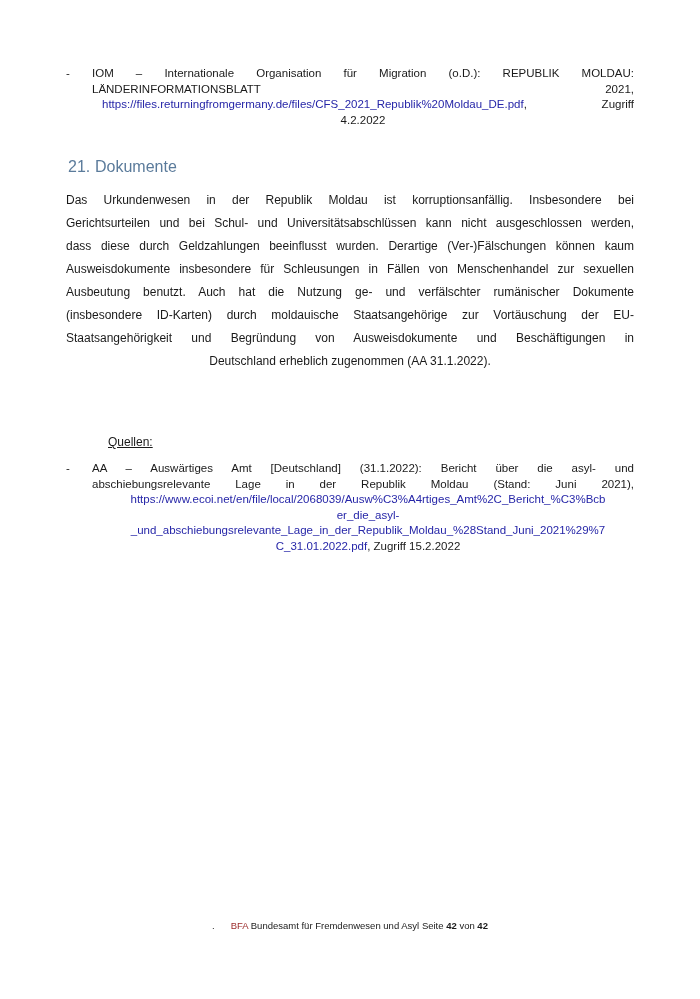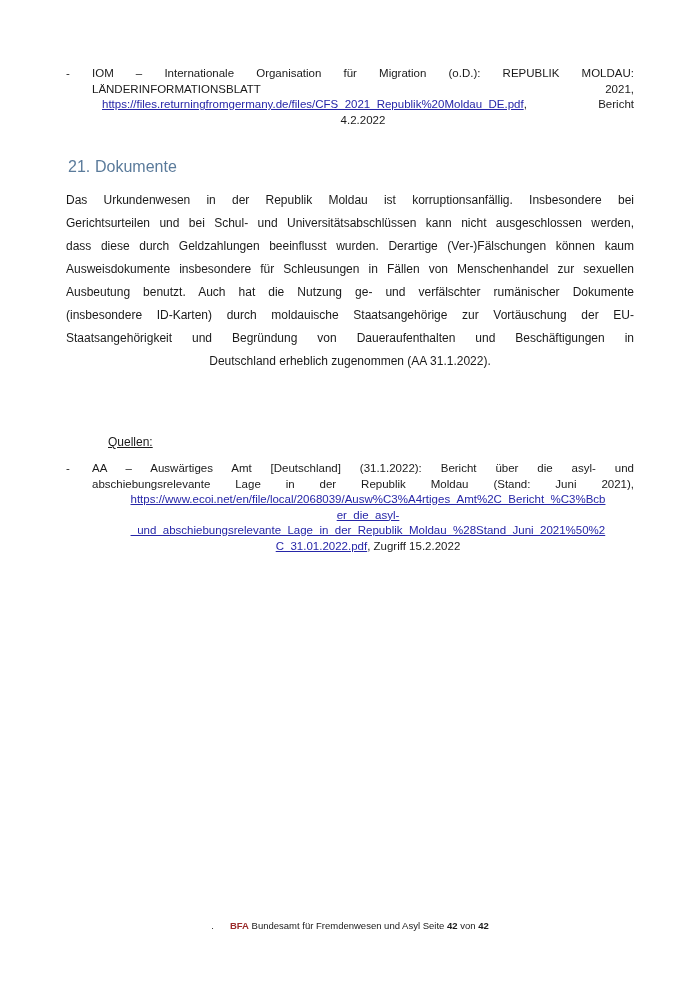--- a/index.html
+++ b/index.html
@@ -24,21 +24,20 @@
   .marker { width: 26px; flex: 0 0 26px; }
   .btext  { width: 542px; flex: 1 1 auto; min-width: 0; }
 
   .src { font-size: 11.5px; line-height: 15.5px; }
   .src .ln { width: 100%; }
   .just { text-align: justify; text-align-last: justify; }
   .left { text-align: center; }
 
   a.link, .linkline {
     color: var(--link);
-    text-decoration: underline;
     cursor: pointer;
     padding-left: 10px;
   }
   a.link { word-break: keep-all; }
 
   
   .heading {
     font-size: 16px;
     font-weight: normal;
     color: var(--heading);
@@ -62,61 +61,61 @@
   
   .footer {
     position: absolute;
     left: 0; right: 0;
     top: 920px;
     text-align: center;
     font-size: 9.5px;
     line-height: 12px;
     color: var(--text);
   }
-  .footer .logo { font-weight: bold; color: var(--footer-logo); padding-left: 16px; }
+  .footer .logo { font-weight: normal; color: var(--footer-logo); padding-left: 16px; }
   .footer .bold { font-weight: bold; }
 </style>
 </head>
 <body>
 
 <div class="block bullet src" style="top:66px">
   <span class="marker">-</span>
   <div class="btext">
     <div class="ln just">IOM – Internationale Organisation für Migration (o.D.): REPUBLIK MOLDAU:</div>
     <div class="ln just"><span>LÄNDERINFORMATIONSBLATT</span> <span>2021,</span></div>
-    <div class="ln just"><a class="link">https://files.returningfromgermany.de/files/CFS_2021_Republik%20Moldau_DE.pdf</a><span>,</span> <span>Bericht</span></div>
+    <div class="ln just"><a class="link">https://files.returningfromgermany.de/files/CFS_2021_Republik%20Moldau_DE.pdf</a><span>,</span> <span>Zugriff</span></div>
     <div class="ln left">4.2.2022</div>
   </div>
 </div>
 
 <div class="block heading" style="top:158px">
   <span class="hnum">21.</span><span>Dokumente</span>
 </div>
 
 <div class="block para" style="top:189px">
   <div class="ln just">Das Urkundenwesen in der Republik Moldau ist korruptionsanfällig. Insbesondere bei</div>
   <div class="ln just">Gerichtsurteilen und bei Schul- und Universitätsabschlüssen kann nicht ausgeschlossen werden,</div>
   <div class="ln just">dass diese durch Geldzahlungen beeinflusst wurden. Derartige (Ver-)Fälschungen können kaum</div>
   <div class="ln just">Ausweisdokumente insbesondere für Schleusungen in Fällen von Menschenhandel zur sexuellen</div>
   <div class="ln just">Ausbeutung benutzt. Auch hat die Nutzung ge- und verfälschter rumänischer Dokumente</div>
   <div class="ln just">(insbesondere ID-Karten) durch moldauische Staatsangehörige zur Vortäuschung der EU-</div>
-  <div class="ln just">Staatsangehörigkeit und Begründung von Daueraufenthalten und Beschäftigungen in</div>
+  <div class="ln just">Staatsangehörigkeit und Begründung von Ausweisdokumente und Beschäftigungen in</div>
   <div class="ln left">Deutschland erheblich zugenommen (AA 31.1.2022).</div>
 </div>
 
 <div class="block quellen" style="top:434px">Quellen:</div>
 
 <div class="block bullet src" style="top:461px">
   <span class="marker">-</span>
   <div class="btext">
     <div class="ln just">AA – Auswärtiges Amt [Deutschland] (31.1.2022): Bericht über die asyl- und</div>
     <div class="ln just">abschiebungsrelevante Lage in der Republik Moldau (Stand: Juni 2021),</div>
     <div class="ln left"><a class="link">https://www.ecoi.net/en/file/local/2068039/Ausw%C3%A4rtiges_Amt%2C_Bericht_%C3%Bcb</a></div>
     <div class="ln left"><a class="link">er_die_asyl-</a></div>
-    <div class="ln left"><a class="link">_und_abschiebungsrelevante_Lage_in_der_Republik_Moldau_%28Stand_Juni_2021%50%2</a></div>
+    <div class="ln left"><a class="link">_und_abschiebungsrelevante_Lage_in_der_Republik_Moldau_%28Stand_Juni_2021%29%7</a></div>
     <div class="ln left"><a class="link">C_31.01.2022.pdf</a><span>, Zugriff 15.2.2022</span></div>
   </div>
 </div>
 
 <div class="footer">
   <span>.</span><span class="logo">BFA</span>
   <span>Bundesamt für Fremdenwesen und Asyl</span>
   <span>Seite</span>
   <span class="bold">42</span>
   <span>von</span>

